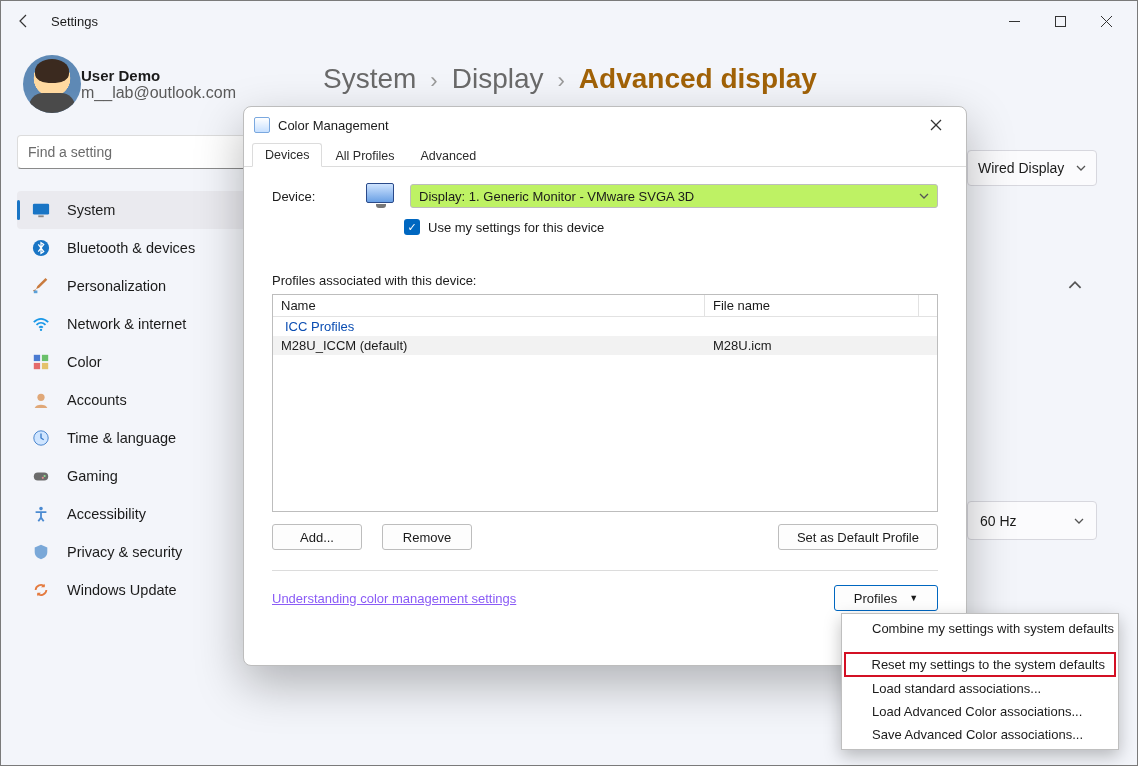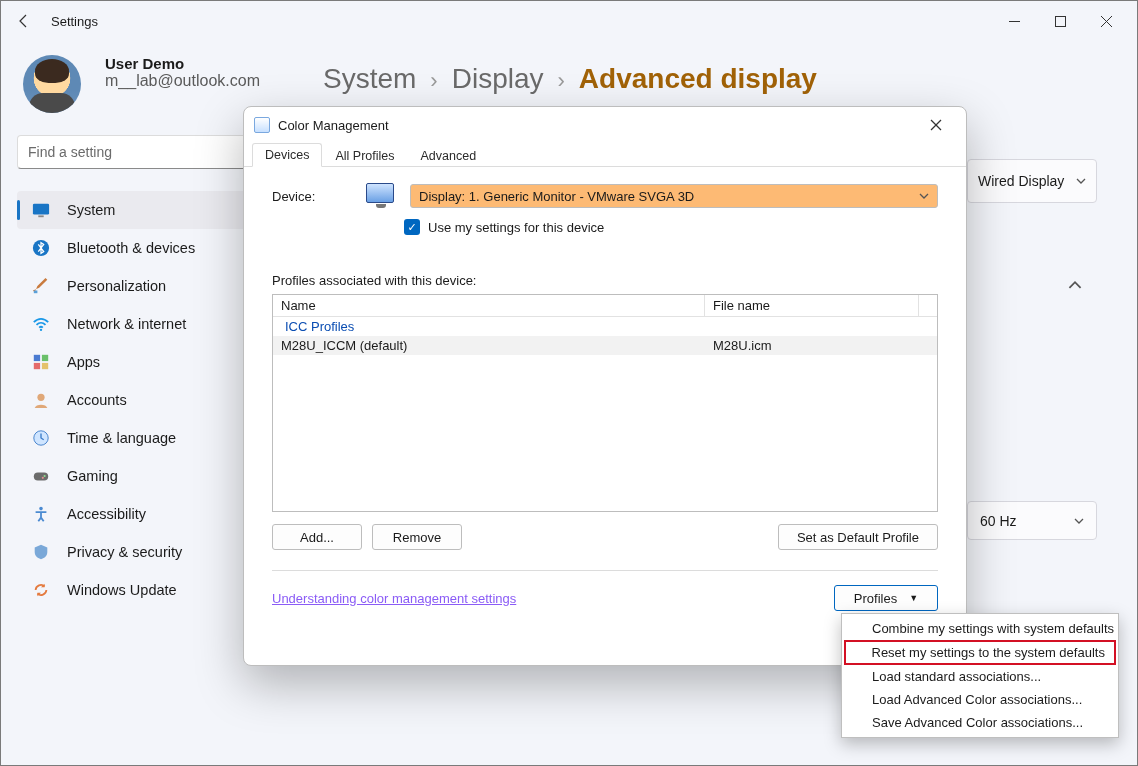--- a/index.html
+++ b/index.html
@@ -45,21 +45,21 @@
   .body {
     position: absolute;
     top: 40px; left: 0; right: 0; bottom: 0;
     display: flex;
   }
   .sidebar {
     width: 300px;
     padding: 14px 12px 0 16px;
   }
   .profile {
-    display:flex; gap:24px;
+    display:flex; align-items:center; gap:0;
     margin-bottom: 22px; margin-left:6px;
   }
   .avatar {
     width: 58px; height:58px; border-radius:50%;
     background: radial-gradient(circle at 50% 40%, #ffd9a0 0 40%, transparent 41%),
                 linear-gradient(180deg,#5e89b5 60%,#6a92bd 100%);
     position:relative; overflow:hidden;
   }
   .avatar::before{
     content:"";
@@ -98,22 +98,22 @@
     flex:1; padding-top: 22px; padding-left: 22px;
   }
   .breadcrumb{
     display:flex; align-items:baseline; gap:14px;
     font-size:28px; color:#6a6a6a;
   }
   .breadcrumb .sep{color:#9a9a9a;font-size:22px;}
   .breadcrumb .current{color:#a16207; font-weight:600;}
 
   .bg-dropdown{
-    position:absolute; right:40px; top:158px;
-    width:130px; height:44px; border:1px solid #d7d7de; border-radius:4px;
+    position:absolute; right:40px; top:149px;
+    width:130px; height:36px; border:1px solid #d7d7de; border-radius:4px;
     background:#fbfbfd; display:flex;align-items:center; padding:0 10px;
     font-size:14px; gap:8px; justify-content:space-between;
   }
   .bg-expand{
     position:absolute; right:42px; top:264px; width:40px;height:40px;
     display:flex;align-items:center;justify-content:center;
   }
   .bg-refresh-row{
     position:absolute; right:40px; top:500px;
     width:130px; height:39px; border:1px solid #d7d7de; border-radius:4px;
@@ -156,21 +156,21 @@
   }
   .dlg-body{ padding:16px 28px 8px; flex:1; display:flex;flex-direction:column;}
   .device-row{display:flex;align-items:center;gap:14px;}
   .device-label{ width:80px; font-size:13px;}
   .monitor-icon{width:30px;height:26px;}
   .monitor-icon .scr{width:28px;height:20px;border:1px solid #2a4a8a;background:linear-gradient(#cfe4ff,#6aa0e4);border-radius:2px;}
   .monitor-icon .stand{width:10px;height:4px;background:#777;margin:1px auto 0;border-radius:0 0 3px 3px;}
   .device-select{
     flex:1; height:24px; border:1px solid #bdbdbd; border-radius:3px;
     display:flex;align-items:center;padding:0 8px;font-size:13px;
-    justify-content:space-between; background:#fdba74;
+    justify-content:space-between; background:#bef264;
   }
   .chk-row{display:flex;align-items:center;gap:8px;margin:10px 0 0 132px;font-size:13px;}
   .chk{
     width:16px;height:16px;border-radius:3px;background:#0067c0;
     display:flex;align-items:center;justify-content:center;color:#fff;font-size:11px;
   }
   .identify-btn{
     position:absolute; right:28px; top:92px;
     width:156px;height:24px;border:1px solid #bdbdbd;border-radius:3px;
     background:#fdfdfd;font-size:13px;display:flex;align-items:center;justify-content:center;
@@ -182,21 +182,21 @@
   }
   .pt-head{display:flex;border-bottom:1px solid #e2e2e2;height:22px;align-items:center;}
   .pt-col{padding-left:8px;}
   .pt-col.name{flex:0 0 432px;border-right:1px solid #e2e2e2;height:100%;display:flex;align-items:center;}
   .pt-col.file{flex:1;border-right:1px solid #e2e2e2;height:100%;display:flex;align-items:center;}
   .pt-col.end{width:18px;}
   .pt-group{color:#0a4db2;padding:2px 0 2px 12px;}
   .pt-row{display:flex;background:#f2f2f2;padding:2px 0;}
   .pt-row .name{flex:0 0 432px;padding-left:8px;}
   .pt-row .file{flex:1;padding-left:8px;}
-  .btn-row{display:flex;gap:10px;margin-top:12px;}
+  .btn-row{display:flex;gap:20px;margin-top:12px;}
   .btn{
     height:26px;border:1px solid #bdbdbd;border-radius:3px;background:#fdfdfd;
     font-size:13px;display:flex;align-items:center;justify-content:center;
     padding:0 18px; min-width:90px;
   }
   .btn.wide{min-width:160px;}
   .btn.setdefault{margin-left:auto;}
   .hr{height:1px;background:#dcdcdc;margin:20px 0 14px;}
   .dlg-footer{display:flex;align-items:center;}
   .link{color:#8b5cf6;text-decoration:underline;font-size:13px;}
@@ -209,21 +209,21 @@
   .menu{
     position:absolute; left:840px; top:612px;
     width:278px; background:#fff; border:1px solid #bfbfbf;
     box-shadow:0 6px 16px rgba(0,0,0,.25);
     padding:3px 2px; font-size:13px;
   }
   .menu-item{
     height:23px;display:flex;align-items:center;padding:0 28px;white-space:nowrap;
   }
   .menu-item.highlight{
-    border:2.5px solid #d31024; height:25px; padding:0 25.5px;
+    border:2.5px solid #d31024; height:25px; padding:0 25.5px;margin-top:12px;
   }
   .chev-down{width:10px;height:10px;}
 </style>
 </head>
 <body>
 
 <div class="window">
 
   <div class="titlebar">
     <div class="back">
@@ -304,21 +304,21 @@
       </div>
       <div class="nav-item">
         <span class="nav-icon">
             <svg viewBox="0 0 20 20">
               <rect x="2" y="2" width="7" height="7" fill="#4a7bd1"></rect>
               <rect x="11" y="2" width="7" height="7" fill="#6ac06a"></rect>
               <rect x="2" y="11" width="7" height="7" fill="#e46a6a"></rect>
               <rect x="11" y="11" width="7" height="7" fill="#e4c26a"></rect>
             </svg>
           </span>
-        <span>Apps</span>
+        <span>Color</span>
       </div>
       <div class="nav-item">
         <span class="nav-icon">
             <svg viewBox="0 0 20 20">
               <circle cx="10" cy="7" r="4" fill="#e0a878"></circle>
               <path d="M3 19c1-5 13-5 14 0z" fill="#e0a878"></path>
             </svg>
           </span>
         <span>Accounts</span>
       </div>

